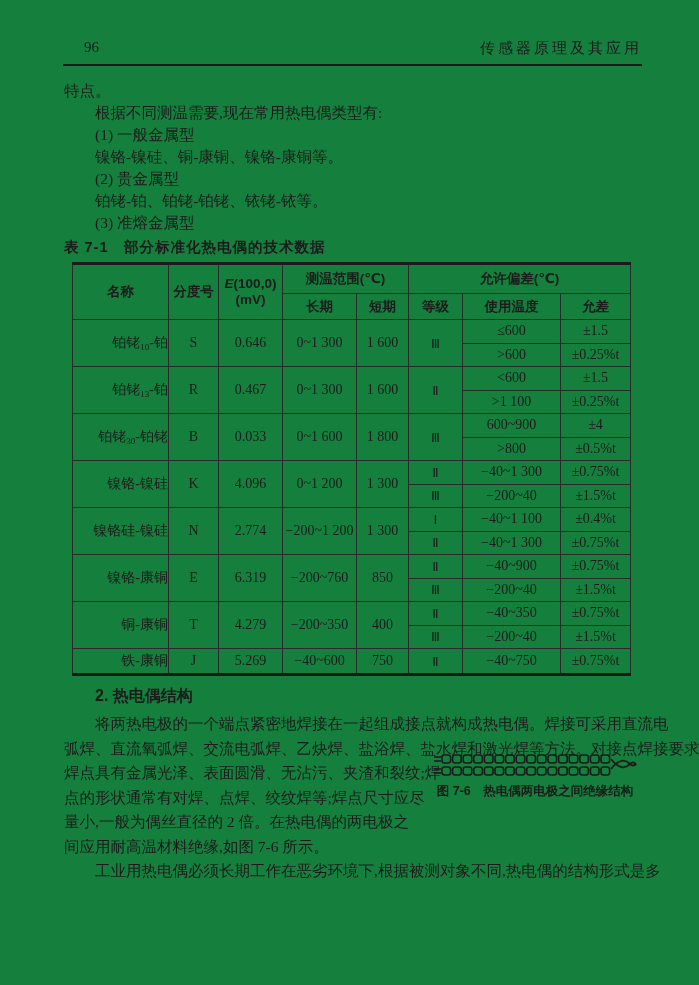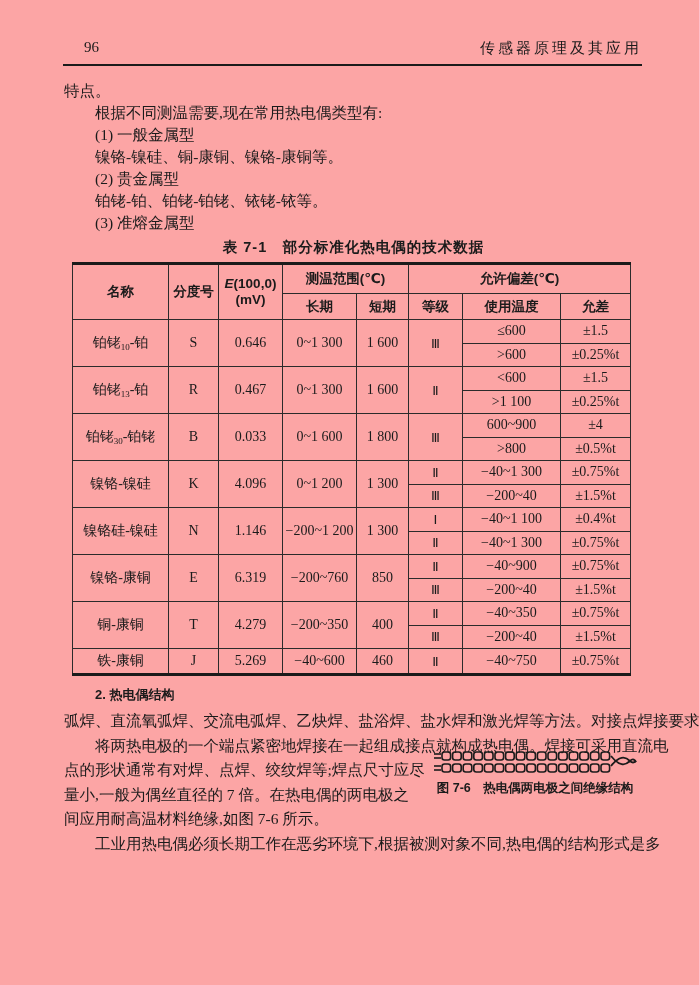--- a/index.html
+++ b/index.html
@@ -1,45 +1,45 @@
 <!DOCTYPE html>
 <html><head>
 <meta charset="utf-8">
 <style>
   html,body{margin:0;padding:0;background:#d8d8d8;}
-  .page{position:relative;width:699px;height:985px;margin:0 auto;background:#fca5a5;
+  .page{position:relative;width:699px;height:985px;margin:0 auto;background:#15803d;
         color:#1b1b1b;font-family:"Liberation Serif","DejaVu Serif",serif;overflow:hidden;}
   
   .header{position:absolute;left:63px;top:38px;width:579px;height:26px;
           border-bottom:2px solid #1b1b1b;}
   .pagenum{position:absolute;left:21px;top:1px;font-size:15px;}
   .runtitle{display:block;text-align:right;font-size:15px;letter-spacing:3px;padding-top:1px;}
   
   .content{position:absolute;left:64px;top:80px;width:579px;}
   .iline{font-size:15.5px;line-height:22px;white-space:nowrap;}
   .indent{padding-left:31px;}
   
-  .tbl-title{text-align:center;font-weight:bold;font-size:14.5px;margin:4px 0 5px 0;
+  .tbl-title{text-align:left;font-weight:bold;font-size:14.5px;margin:4px 0 5px 0;
              font-family:"Liberation Sans","DejaVu Sans",sans-serif;letter-spacing:1px;}
   table{border-collapse:collapse;margin-left:8px;width:558px;table-layout:fixed;
         border-top:3px solid #1b1b1b;border-bottom:3px solid #1b1b1b;}
   td,th{border:1px solid #2b2b2b;text-align:center;vertical-align:middle;padding:0;
         font-size:14px;overflow:hidden;}
   th{font-family:"Liberation Sans","DejaVu Sans",sans-serif;font-weight:bold;font-size:13.5px;}
   tr.h1 th{height:28px;}
   tr.h2 th{height:25px;}
   tbody tr{height:23.5px;}
   tr.jrow{height:26px;}
-  .name-cell{font-size:14px;}
+  .name-cell{font-size:14px;text-align:right;}
   sub{font-size:9px;vertical-align:-3px;}
   .roman{font-family:"DejaVu Sans","Liberation Sans",sans-serif;font-size:13px;}
   .it{font-style:italic;}
   .emf-head div{line-height:16px;}
   
-  .sec-heading{font-weight:bold;font-size:13px;margin:10px 0 5px 31px;
+  .sec-heading{font-weight:bold;font-size:16px;margin:10px 0 5px 31px;
                font-family:"Liberation Sans","DejaVu Sans",sans-serif;}
   .para{position:relative;font-size:15.5px;}
   .para .pline{line-height:24.5px;white-space:nowrap;}
   .fig{position:absolute;left:356px;top:41px;width:230px;text-align:center;}
   .figcap{font-weight:bold;font-size:12.5px;white-space:nowrap;margin-top:4px;
           font-family:"Liberation Sans","DejaVu Sans",sans-serif;}
   .beads{display:block;margin:0 auto;}
 </style>
 </head>
 <body>
@@ -152,21 +152,21 @@
         </tr>
         <tr>
           <td class="roman">Ⅲ</td>
           <td>−200~40</td>
           <td>±1.5%t</td>
         </tr>
 
         <tr>
           <td rowspan="2" class="name-cell"><span>镍铬硅-镍硅</span></td>
           <td rowspan="2">N</td>
-          <td rowspan="2">1.146</td>
+          <td rowspan="2">2.774</td>
           <td rowspan="2">−200~1 200</td>
           <td rowspan="2">1 300</td>
           <td class="roman">Ⅰ</td>
           <td>−40~1 100</td>
           <td>±0.4%t</td>
         </tr>
         <tr>
           <td class="roman">Ⅱ</td>
           <td>−40~1 300</td>
           <td>±0.75%t</td>
@@ -202,35 +202,36 @@
           <td class="roman">Ⅲ</td>
           <td>−200~40</td>
           <td>±1.5%t</td>
         </tr>
 
         <tr class="jrow">
           <td class="name-cell"><span>铁-康铜</span></td>
           <td>J</td>
           <td>5.269</td>
           <td>−40~600</td>
-          <td>460</td>
+          <td>750</td>
           <td class="roman">Ⅱ</td>
           <td>−40~750</td>
           <td>±0.75%t</td>
         </tr>
       </tbody>
     </table>
 
     <div class="sec-heading">2. 热电偶结构</div>
 
     <div class="para">
+      <div class="pline indent">将两热电极的一个端点紧密地焊接在一起组成接点就构成热电偶。焊接可采用直流电</div>
       <div class="pline">弧焊、直流氧弧焊、交流电弧焊、乙炔焊、盐浴焊、盐水焊和激光焊等方法。对接点焊接要求</div>
-      <div class="pline indent">将两热电极的一个端点紧密地焊接在一起组成接点就构成热电偶。焊接可采用直流电</div>
+      <div class="pline">焊点具有金属光泽、表面圆滑、无沾污、夹渣和裂纹;焊</div>
       <div class="pline">点的形状通常有对焊、点焊、绞纹焊等;焊点尺寸应尽</div>
-      <div class="pline">量小,一般为偶丝直径的 7 倍。在热电偶的两电极之</div>
+      <div class="pline">量小,一般为偶丝直径的 2 倍。在热电偶的两电极之</div>
       <div class="pline">间应用耐高温材料绝缘,如图 7-6 所示。</div>
 
       <div class="fig">
         <svg class="beads" width="204" height="26" viewBox="0 0 204 26">
           <g id="beads-top" fill="none" stroke="#1b1b1b" stroke-width="1.6">
               <rect x="9" y="2" width="8.6" height="8" rx="2.5"></rect>
               <rect x="19.6" y="2" width="8.6" height="8" rx="2.5"></rect>
               <rect x="30.2" y="2" width="8.6" height="8" rx="2.5"></rect>
               <rect x="40.8" y="2" width="8.6" height="8" rx="2.5"></rect>
               <rect x="51.4" y="2" width="8.6" height="8" rx="2.5"></rect>

